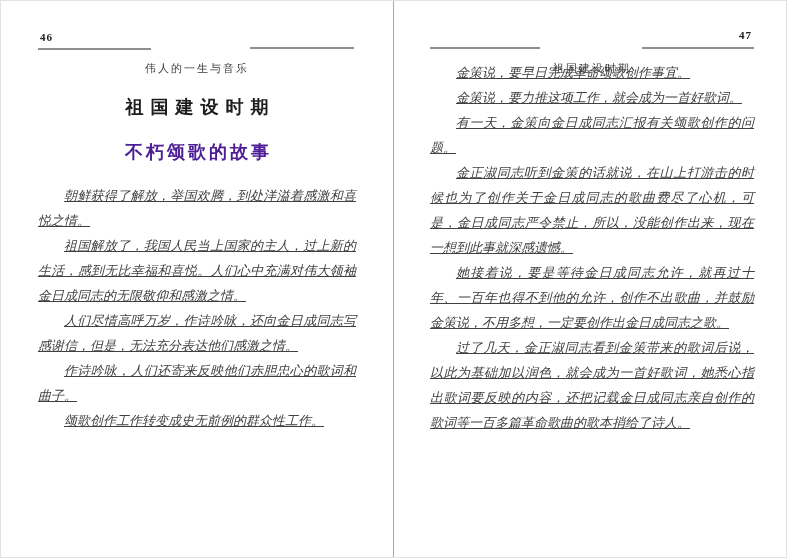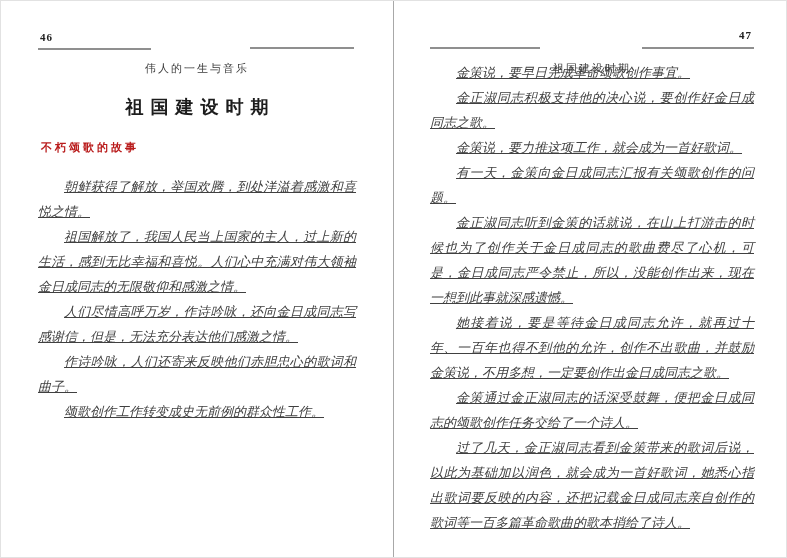--- a/index.html
+++ b/index.html
@@ -61,25 +61,25 @@
   .chapter-title {
     margin-top: 38px;
     text-align: center;
     font-family: "Liberation Sans", "DejaVu Sans", sans-serif;
     font-size: 18px; font-weight: bold;
     letter-spacing: 7px; text-indent: 7px;
     color: #1c1c1c;
   }
   .section-title {
     margin-top: 21px;
-    text-align: left;
+    text-align: center;
     font-family: "Liberation Sans", "DejaVu Sans", sans-serif;
-    font-size: 11px; font-weight: 600;
+    font-size: 18px; font-weight: 600;
     letter-spacing: 3px; text-indent: 3px;
-    color: #b91c1c;
+    color: #4c1d95;
   }
   
   .body-text { margin-top: 19px; }
   .page-right .body-text { margin-top: 3px; }
   .body-text p.para {
     margin: 0;
     font-size: 13px;
     line-height: 25px;
     text-align: justify;
     text-indent: 2em;
@@ -118,23 +118,21 @@
   <div class="page page-right">
     <div class="pg-header">
       <div class="hdr-rule rule-a"></div>
       <span class="hdr-label">祖国建设时期</span>
       <div class="hdr-rule rule-b"></div>
       <span class="hdr-num">47</span>
     </div>
 
     <div class="body-text">
         <p class="para">金策说，要早日完成革命颂歌创作事宜。</p>
-        <p class="para">金正淑同志积极支持他的决心说，要创作好金日成同志之歌。</p>
         <p class="para">金策说，要力推这项工作，就会成为一首好歌词。</p>
         <p class="para">有一天，金策向金日成同志汇报有关颂歌创作的问题。</p>
         <p class="para">金正淑同志听到金策的话就说，在山上打游击的时候也为了创作关于金日成同志的歌曲费尽了心机，可是，金日成同志严令禁止，所以，没能创作出来，现在一想到此事就深感遗憾。</p>
         <p class="para">她接着说，要是等待金日成同志允许，就再过十年、一百年也得不到他的允许，创作不出歌曲，并鼓励金策说，不用多想，一定要创作出金日成同志之歌。</p>
-        <p class="para">金策通过金正淑同志的话深受鼓舞，便把金日成同志的颂歌创作任务交给了一个诗人。</p>
         <p class="para">过了几天，金正淑同志看到金策带来的歌词后说，以此为基础加以润色，就会成为一首好歌词，她悉心指出歌词要反映的内容，还把记载金日成同志亲自创作的歌词等一百多篇革命歌曲的歌本捎给了诗人。</p>
       </div>
   </div>
 
 </div>
 
 </body></html>

